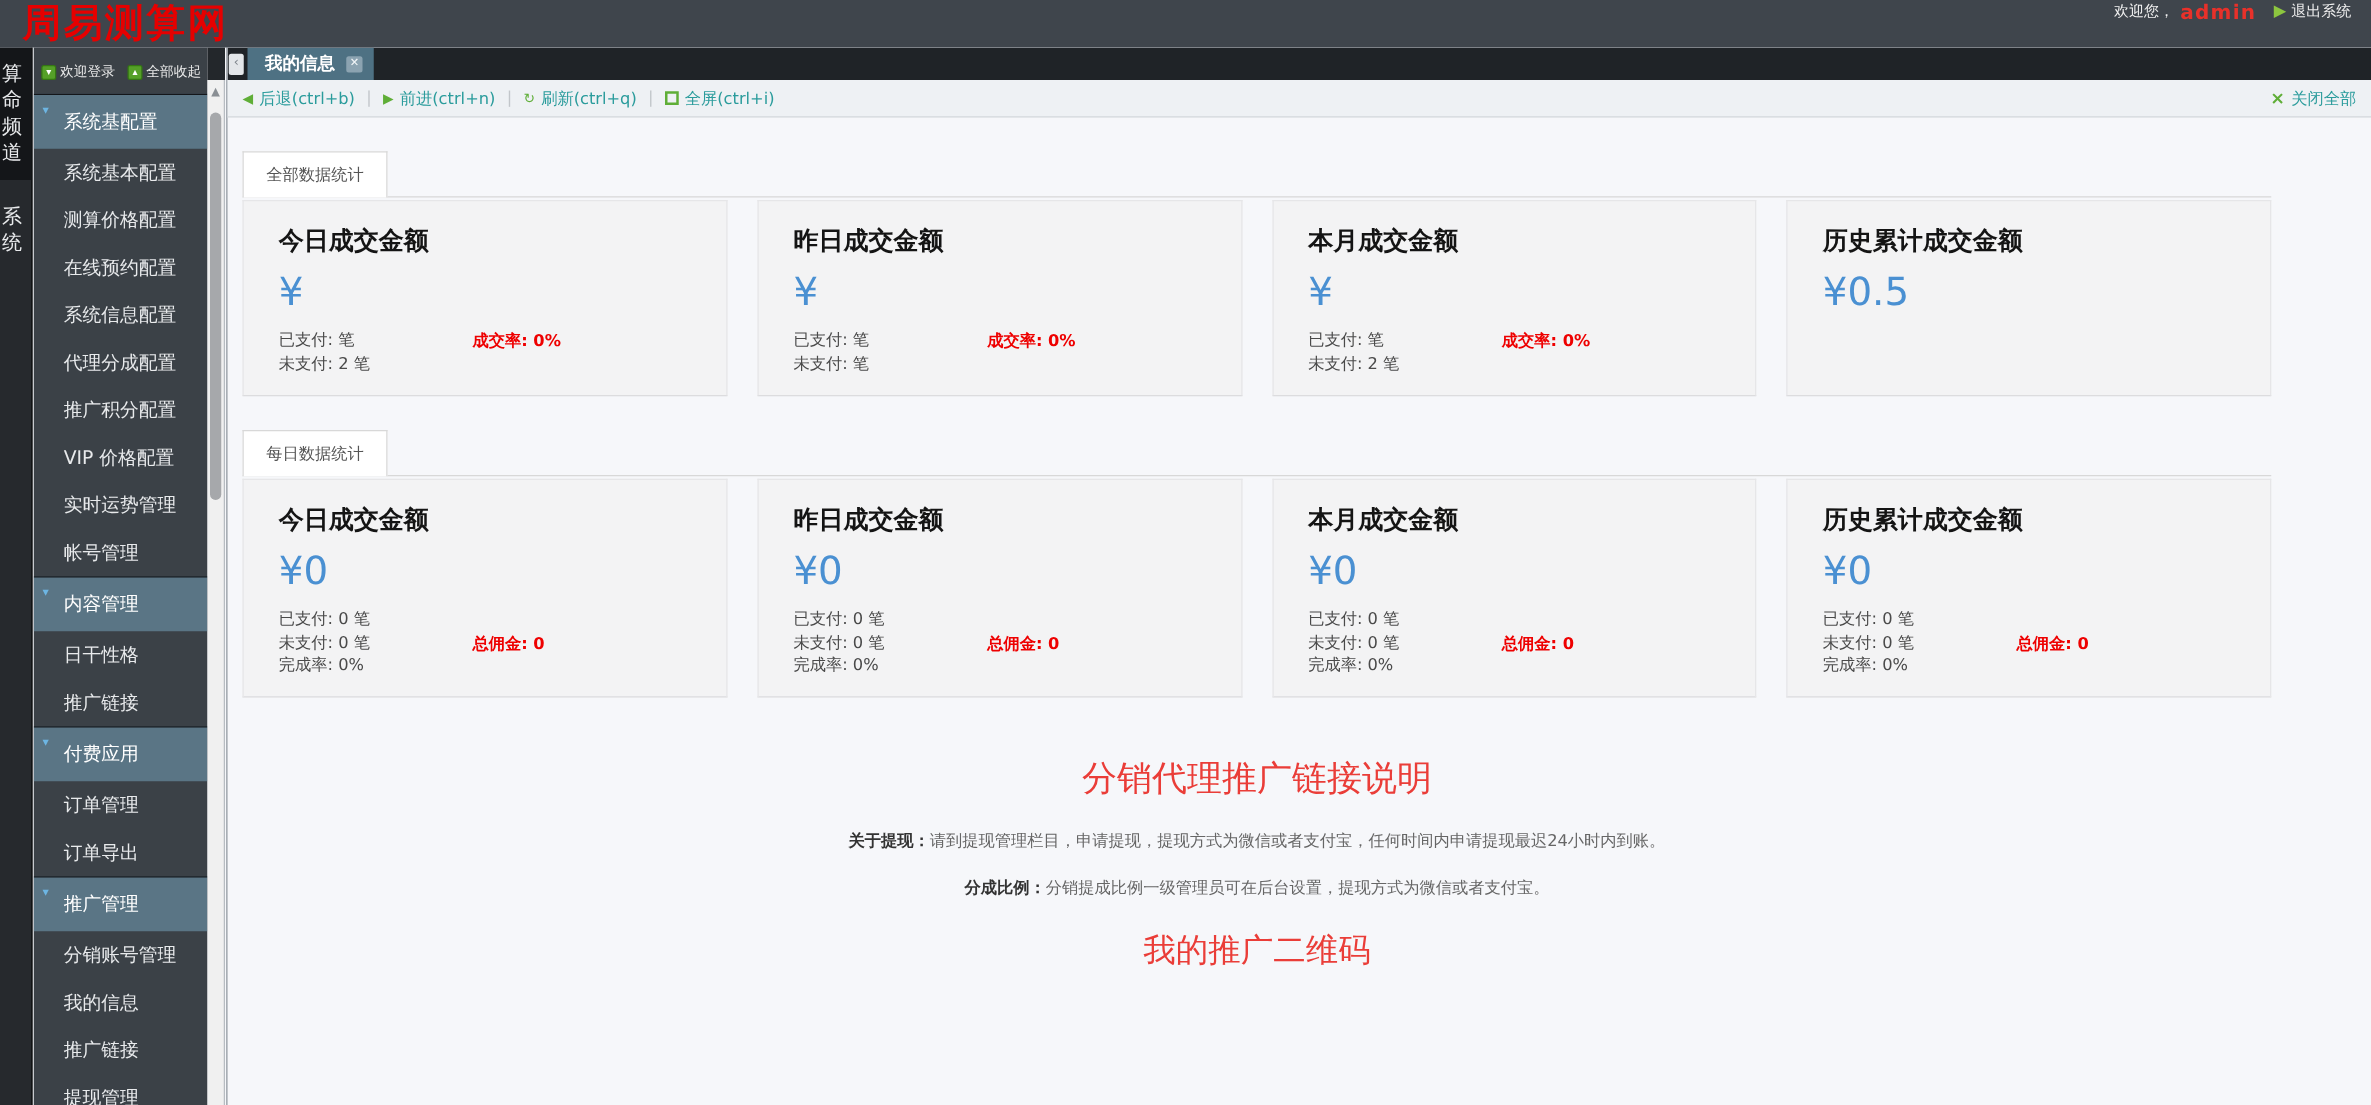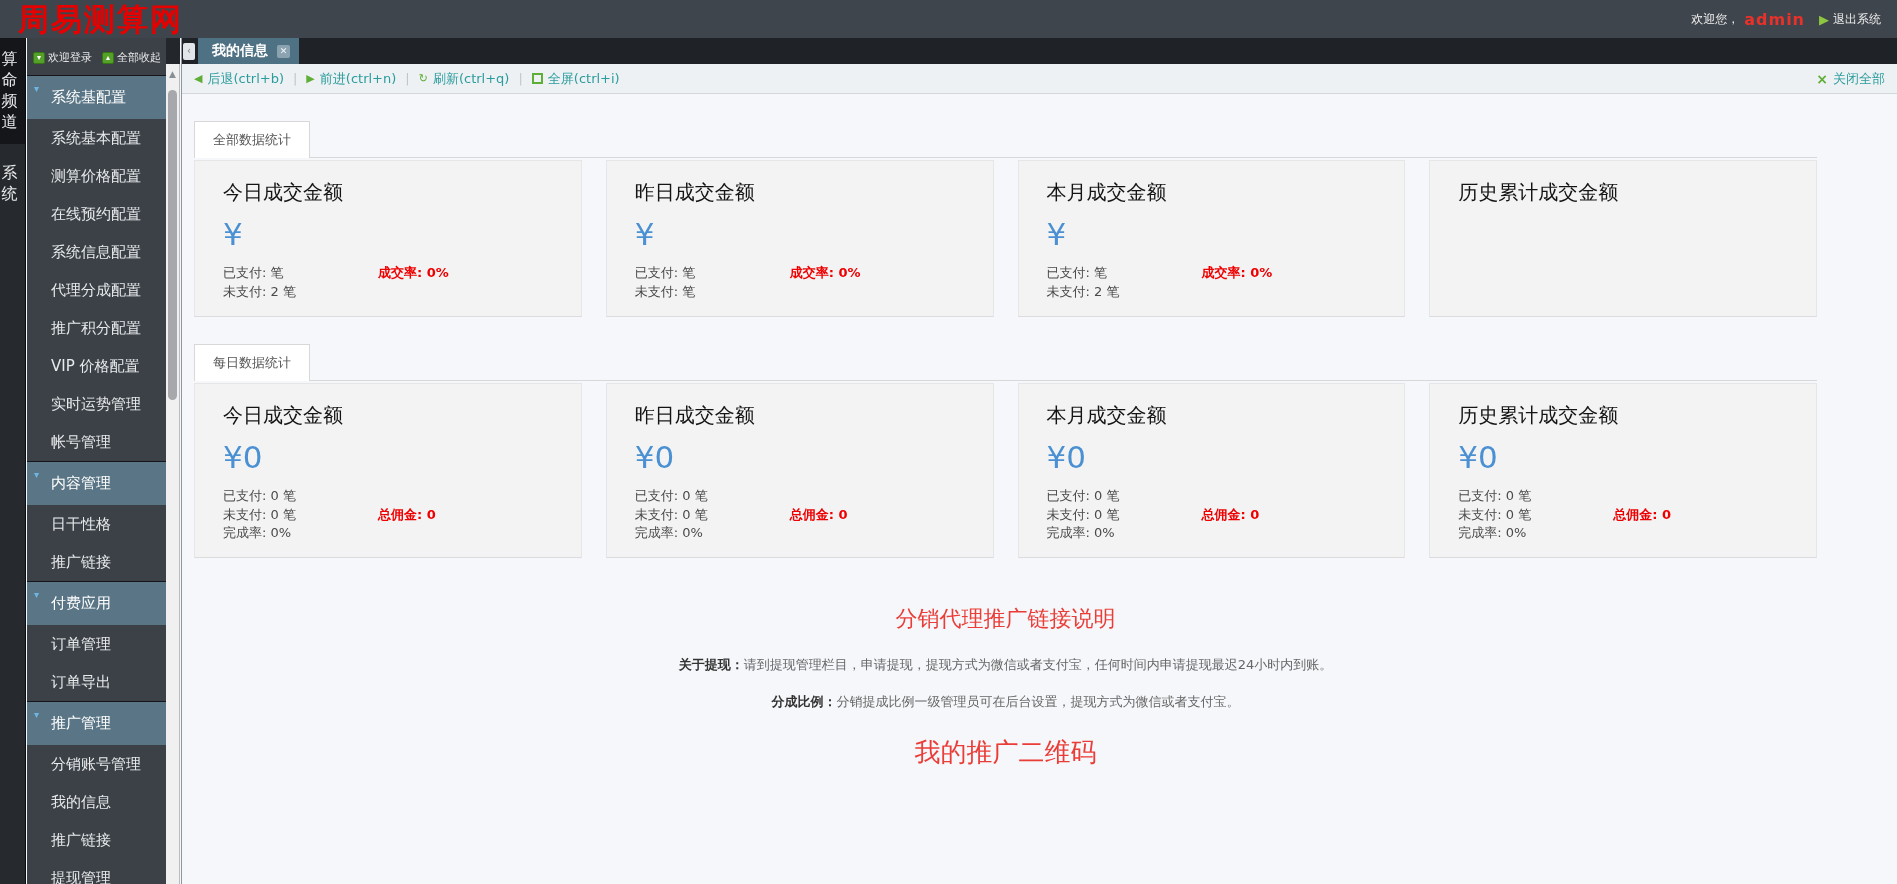--- a/index.html
+++ b/index.html
@@ -4,21 +4,21 @@
 <style>
   * { box-sizing: border-box; }
   html,body { margin:0; padding:0; }
   body {
     width:1897px; height:884px; overflow:hidden; position:relative;
     font-family:"DejaVu Sans","Liberation Sans",sans-serif;
     background:#f6f7fa;
   }
   
   .topbar { position:absolute; top:0; left:0; width:1897px; height:38px;
-    background:#3f454c; z-index:10; display:flex; align-items:center; }
+    background:#3f454c; z-index:10; display:flex; align-items:flex-start; }
   .logo { color:#e60000; font-weight:bold; font-size:31px; margin-left:18px;
     letter-spacing:2px; white-space:nowrap; line-height:38px; }
   .topbar-right { margin-left:auto; display:flex; align-items:center;
     color:#f0f0f0; font-size:12px; padding-right:16px; white-space:nowrap; }
   .username { color:#e8312a; font-weight:bold; font-size:16px; margin:0 14px 0 5px; letter-spacing:1px; }
   .logout { display:flex; align-items:center; gap:4px; color:#eeeeee; cursor:pointer; }
   .logout-arrow { color:#8dc63f; font-size:13px; }
   
   .rail { position:absolute; top:38px; left:0; bottom:0; width:26px;
     background:#26292d; z-index:6; overflow:hidden; border-right:1px solid #0b0c0d; }
@@ -70,30 +70,30 @@
   .greeting { font-size:23px; color:#333; padding:30px 12px 26px; }
   .greeting .red { color:#e8312a; }
   
   .section { margin:26px 80px 0 12px; }
   .sec-tab { display:inline-block; background:#fff; border:1px solid #d8d8d8; border-bottom:none;
     padding:9px 18px; font-size:13px; color:#555; position:relative; top:1px; z-index:2; }
   .panel { border-top:1px solid #d8d8d8; }
   .cards { display:flex; gap:24px; padding-top:2px; }
   .card { flex:1; background:#f3f3f4; border:1px solid #e6e6e8; border-bottom-color:#dcdcde;
     padding:16px 28px 14px; }
-  .card h3 { margin:2px 0 0; font-size:20px; color:#141414; font-weight:normal; }
+  .card h3 { margin:2px 0 0; font-size:20px; color:#141414; font-weight:bold; }
   .amount { font-size:31px; color:#4a90d2; margin:10px 0 12px; }
   .cfoot { display:flex; align-items:flex-start; font-size:13px; color:#4a4a4a; }
   .cfoot.center { align-items:center; }
   .cfoot .lines { width:47%; }
   .cfoot .lines div { line-height:1.45; }
   .cfoot .hl { width:53%; color:#ee0000; font-weight:bold; }
   
   .promo { text-align:center; margin:46px 80px 0 12px; }
-  .promo-h { font-size:22px; color:#ea3d38; margin:0 0 22px; font-weight:normal; }
+  .promo-h { font-size:28px; color:#ea3d38; margin:0 0 22px; font-weight:normal; }
   .promo-line { font-size:13px; color:#666; margin:0 0 19px; }
   .promo-line b { color:#333; }
   .promo-h2 { font-size:26px; color:#ea3d38; margin:24px 0 10px; font-weight:normal; }
 </style>
 </head>
 <body>
 
 <div class="topbar">
   <div class="logo">周易测算网</div>
   <div class="topbar-right">
@@ -278,20 +278,21 @@
           <div class="cfoot">
             <div class="lines">
               <div>已支付: 笔</div>
               <div>未支付: 2 笔</div>
             </div>
             <div class="hl">成交率: 0%</div>
           </div>
         </div>
         <div class="card">
           <h3>历史累计成交金额</h3>
+          <div class="amount">¥0.5</div>
         </div>
       </div>
     </div>
   </div>
 
   <div class="section">
     <div class="sec-tab">每日数据统计</div>
     <div class="panel">
       <div class="cards">
         <div class="card">

